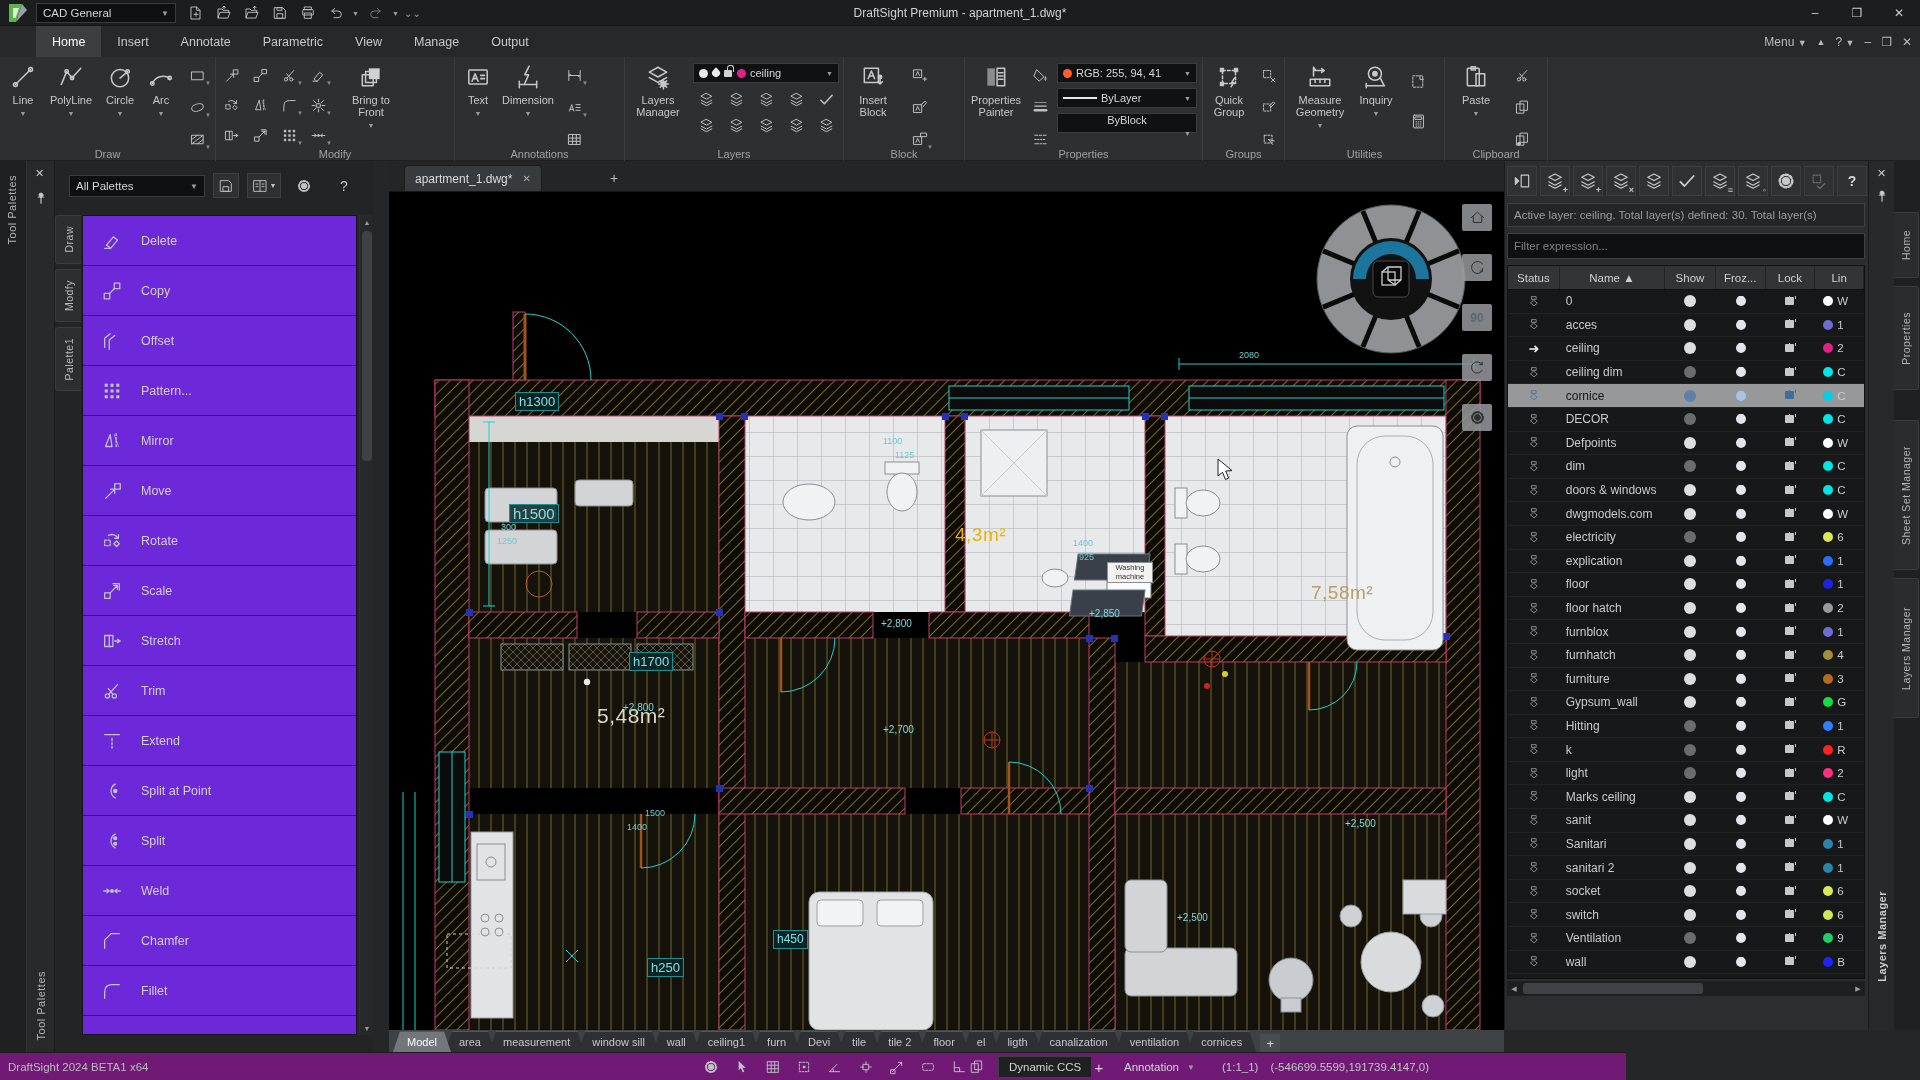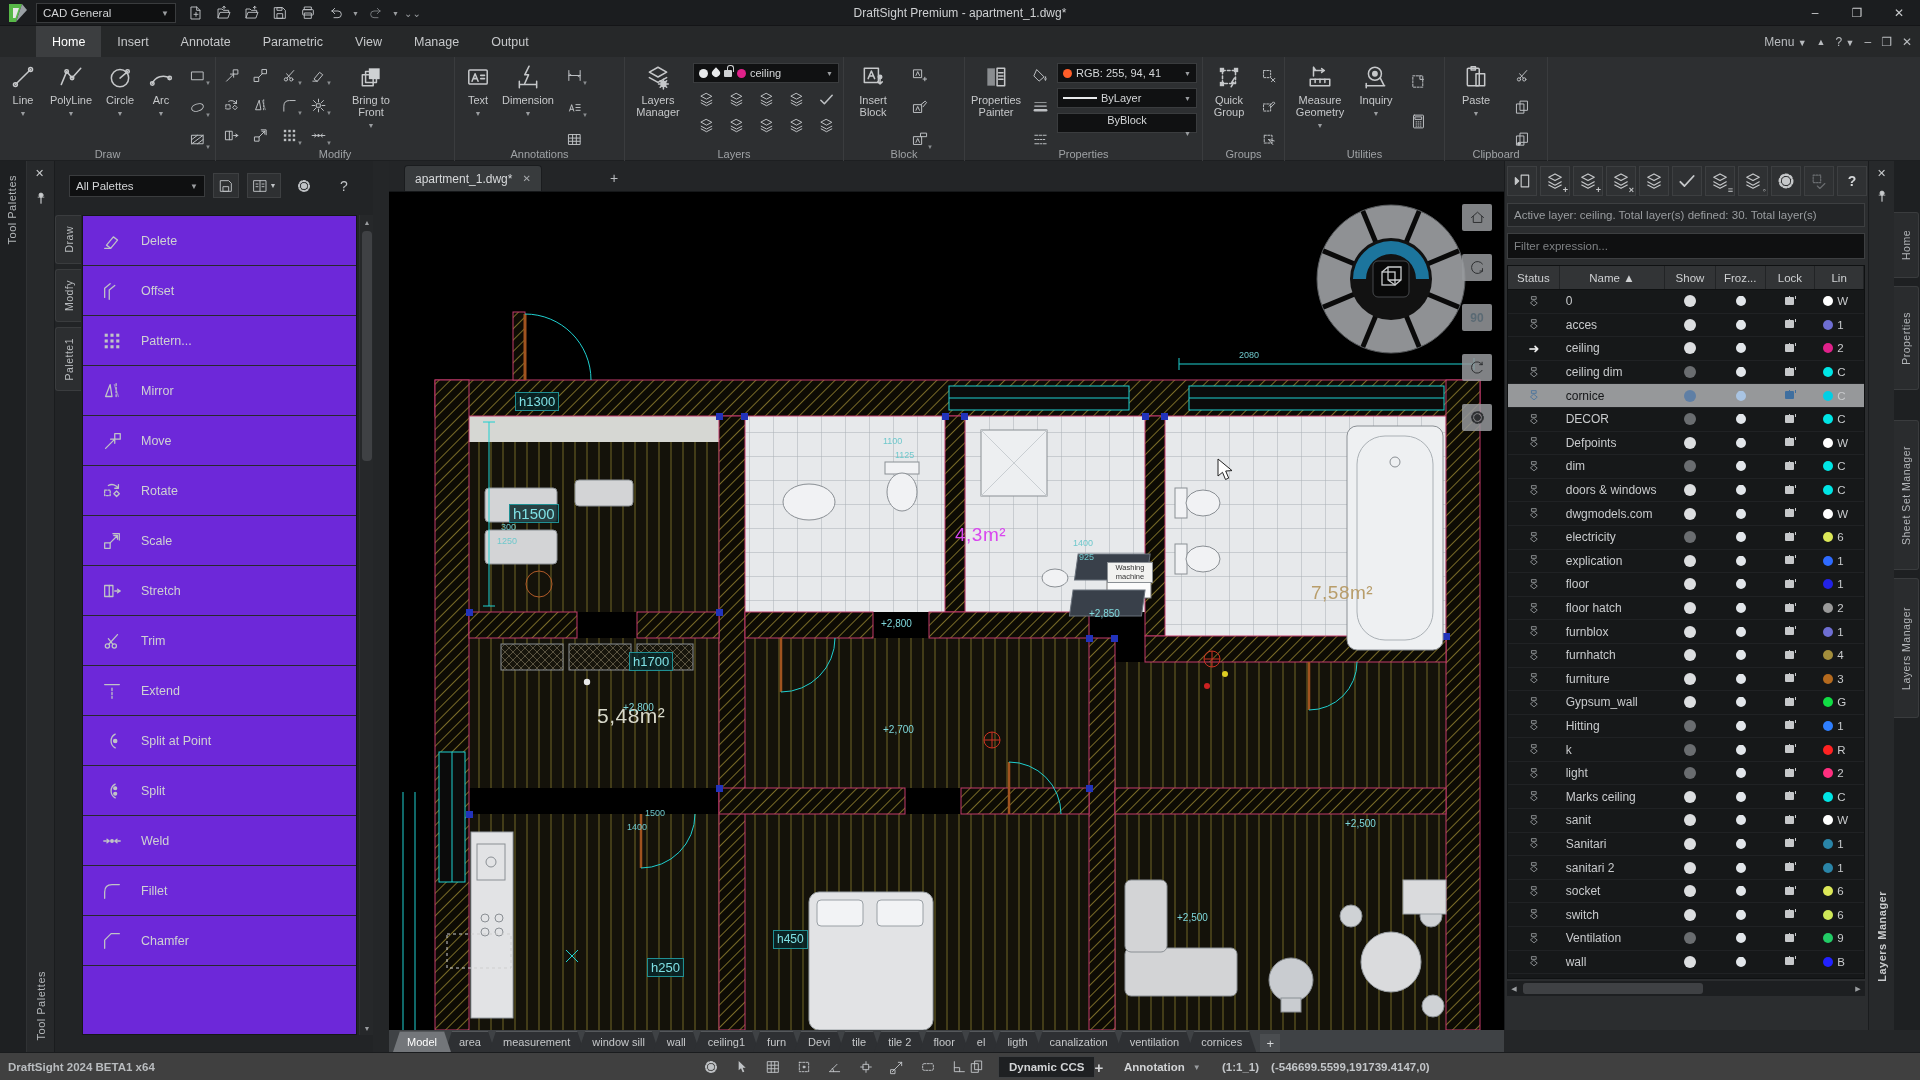--- a/index.html
+++ b/index.html
@@ -124,21 +124,21 @@
   #panel-titlestrip .vtext{position:absolute;bottom:48px;left:7px;font-weight:bold;color:#c9cbcd;}
   #dock-tabs{position:absolute;left:1894px;top:161px;width:26px;height:869px;background:#1e2022;}
   .rtab{position:absolute;left:0;width:25px;background:#2a2c2e;border:1px solid #3a3c3e;border-left:none;border-radius:0 3px 3px 0;display:flex;align-items:center;justify-content:center;padding:10px 0;}
   .rtab .vtext{font-size:10.5px;}
   
   #sheetbar{position:absolute;left:389px;top:1030px;width:1115px;height:22px;background:#3f4245;display:flex;align-items:flex-end;padding-left:4px;}
   .sht{height:21px;margin-right:-6px;padding:0 14px;display:flex;align-items:center;font-size:11px;color:#c6c8ca;background:#2e3033;clip-path:polygon(7px 0,calc(100% - 7px) 0,100% 100%,0 100%);border-top:1px solid #55585b;}
   .sht.active{background:#73767a;color:#ffffff;z-index:2;}
   #sh-plus{height:18px;width:20px;margin-left:10px;background:#4a4d50;color:#d5d7d9;display:flex;align-items:center;justify-content:center;font-size:13px;}
   
-  #statusbar{position:absolute;left:0;top:1052px;width:1920px;height:28px;background:#404040;border-top:1px solid #1a1c1e;font-weight:bold;}
+  #statusbar{position:absolute;left:0;top:1052px;width:1626px;height:28px;background:#701a75;border-top:1px solid #1a1c1e;}
   #sb-app{position:absolute;left:8px;top:0;height:28px;display:flex;align-items:center;font-size:11.5px;color:#b9bcbf;}
   #sb-toggles{position:absolute;left:698px;top:2px;display:flex;gap:5px;}
   .sb-t{width:26px;height:24px;display:flex;align-items:center;justify-content:center;color:#c0c3c6;}
   .sb-t svg{width:16px;height:16px;}
   #sb-copy{position:absolute;left:964px;top:2px;}
   #sb-ccs{position:absolute;left:998px;top:3px;height:22px;background:#1e2022;border:1px solid #3d3f41;display:flex;align-items:center;padding:0 10px;font-size:11.5px;color:#d2d4d6;}
   #sb-plus{position:absolute;left:1088px;top:3px;width:22px;height:22px;display:flex;align-items:center;justify-content:center;font-size:15px;color:#d2d4d6;}
   #sb-ann{position:absolute;left:1118px;top:3px;height:22px;display:flex;align-items:center;gap:8px;font-size:11.5px;color:#d2d4d6;padding:0 6px;}
   #sb-ann .car{font-size:8px;color:#9a9da0;}
   #sb-coords{position:absolute;left:1222px;top:0;height:28px;display:flex;align-items:center;gap:12px;font-size:11.5px;color:#c2c5c8;font-family:"DejaVu Sans Mono",monospace;}
@@ -770,20 +770,28 @@
     <div id="pal-list">
         <div class="pal-item">
           <svg class="ic " viewBox="0 0 24 24">
             <path d="M6 16.5 L13.5 7.5 l4.5 3.5 -7.5 9 Z"></path>
             <path d="M10.5 20 H4"></path>
           </svg>
           <span>Delete</span>
         </div>
         <div class="pal-item">
           <svg class="ic " viewBox="0 0 24 24">
+            <rect x="3.5" y="14.5" width="6" height="6"></rect>
+            <rect x="14.5" y="3.5" width="6" height="6"></rect>
+            <path d="M9 15 L15 9"></path>
+          </svg>
+          <span>Copy</span>
+        </div>
+        <div class="pal-item">
+          <svg class="ic " viewBox="0 0 24 24">
             <path d="M4 19 V9 L10 4 M9 21 V11 L15 6"></path>
           </svg>
           <span>Offset</span>
         </div>
         <div class="pal-item">
           <svg class="ic " viewBox="0 0 24 24">
             <g fill="currentColor" stroke="none">
               <rect x="4" y="4" width="3.4" height="3.4"></rect>
               <rect x="10.3" y="4" width="3.4" height="3.4"></rect>
               <rect x="16.6" y="4" width="3.4" height="3.4"></rect>
@@ -867,29 +875,29 @@
         </div>
         <div class="pal-item">
           <svg class="ic " viewBox="0 0 24 24">
             <path d="M3 12 h6 M21 12 h-6 M6.5 10 L9 12 6.5 14 M17.5 10 L15 12 17.5 14"></path>
             <circle cx="12" cy="12" r="1.4" fill="currentColor"></circle>
           </svg>
           <span>Weld</span>
         </div>
         <div class="pal-item">
           <svg class="ic " viewBox="0 0 24 24">
+            <path d="M4 20 V11 L11 4 H20"></path>
+          </svg>
+          <span>Chamfer</span>
+        </div>
+        <div class="pal-item">
+          <svg class="ic " viewBox="0 0 24 24">
             <path d="M4 20 V13 Q4 5 12 5 H20"></path>
           </svg>
           <span>Fillet</span>
-        </div>
-        <div class="pal-item">
-          <svg class="ic " viewBox="0 0 24 24">
-            <path d="M4 20 V11 L11 4 H20"></path>
-          </svg>
-          <span>Chamfer</span>
         </div>
       </div>
     <div id="pal-scroll">
       <span class="ar" style="top:0;">▲</span>
       <div id="pal-thumb"></div>
       <span class="ar" style="bottom:0;">▼</span>
     </div>
   </div>
 
   <div id="doctabs">
@@ -1081,21 +1089,21 @@
     </svg>
 
     <div id="ann-layer">
         <span class="ann dim" style="left: 850px; top: 158px;">2080</span>
         <span class="ann tag" style="left: 126px; top: 200px; font-size: 13px;">h1300</span>
         <span class="ann tag" style="left: 120px; top: 312px; font-size: 15px;">h1500</span>
         <span class="ann tag" style="left: 240px; top: 460px; font-size: 13px;">h1700</span>
         <span class="ann tag" style="left: 258px; top: 766px; font-size: 13px;">h250</span>
         <span class="ann tag" style="left: 384px; top: 738px; font-size: 12px;">h450</span>
         <span class="ann area" style="left: 208px; top: 472px; font-size: 21px; color: rgb(217, 217, 203); margin-top: 40px;">5,48m²</span>
-        <span class="ann area" style="left: 566px; top: 332px; font-size: 19px; color: #d946ef;">4,3m²</span>
+        <span class="ann area" style="left: 566px; top: 332px; font-size: 19px; color: #eab308;">4,3m²</span>
         <span class="ann area" style="left: 922px; top: 390px; font-size: 19px; color: rgb(184, 157, 106);">7,58m²</span>
         <span class="ann lvl" style="left: 492px; top: 426px;">+2,800</span>
         <span class="ann lvl" style="left: 234px; top: 510px;">+2,800</span>
         <span class="ann lvl" style="left: 494px; top: 532px;">+2,700</span>
         <span class="ann lvl" style="left: 700px; top: 416px;">+2,850</span>
         <span class="ann lvl" style="left: 788px; top: 720px;">+2,500</span>
         <span class="ann lvl" style="left: 956px; top: 626px;">+2,500</span>
         <span class="ann dim" style="left: 256px; top: 616px;">1500</span>
         <span class="ann dim" style="left: 238px; top: 630px;">1400</span>
         <span class="ann dim" style="left: 494px; top: 244px;">1100</span>

